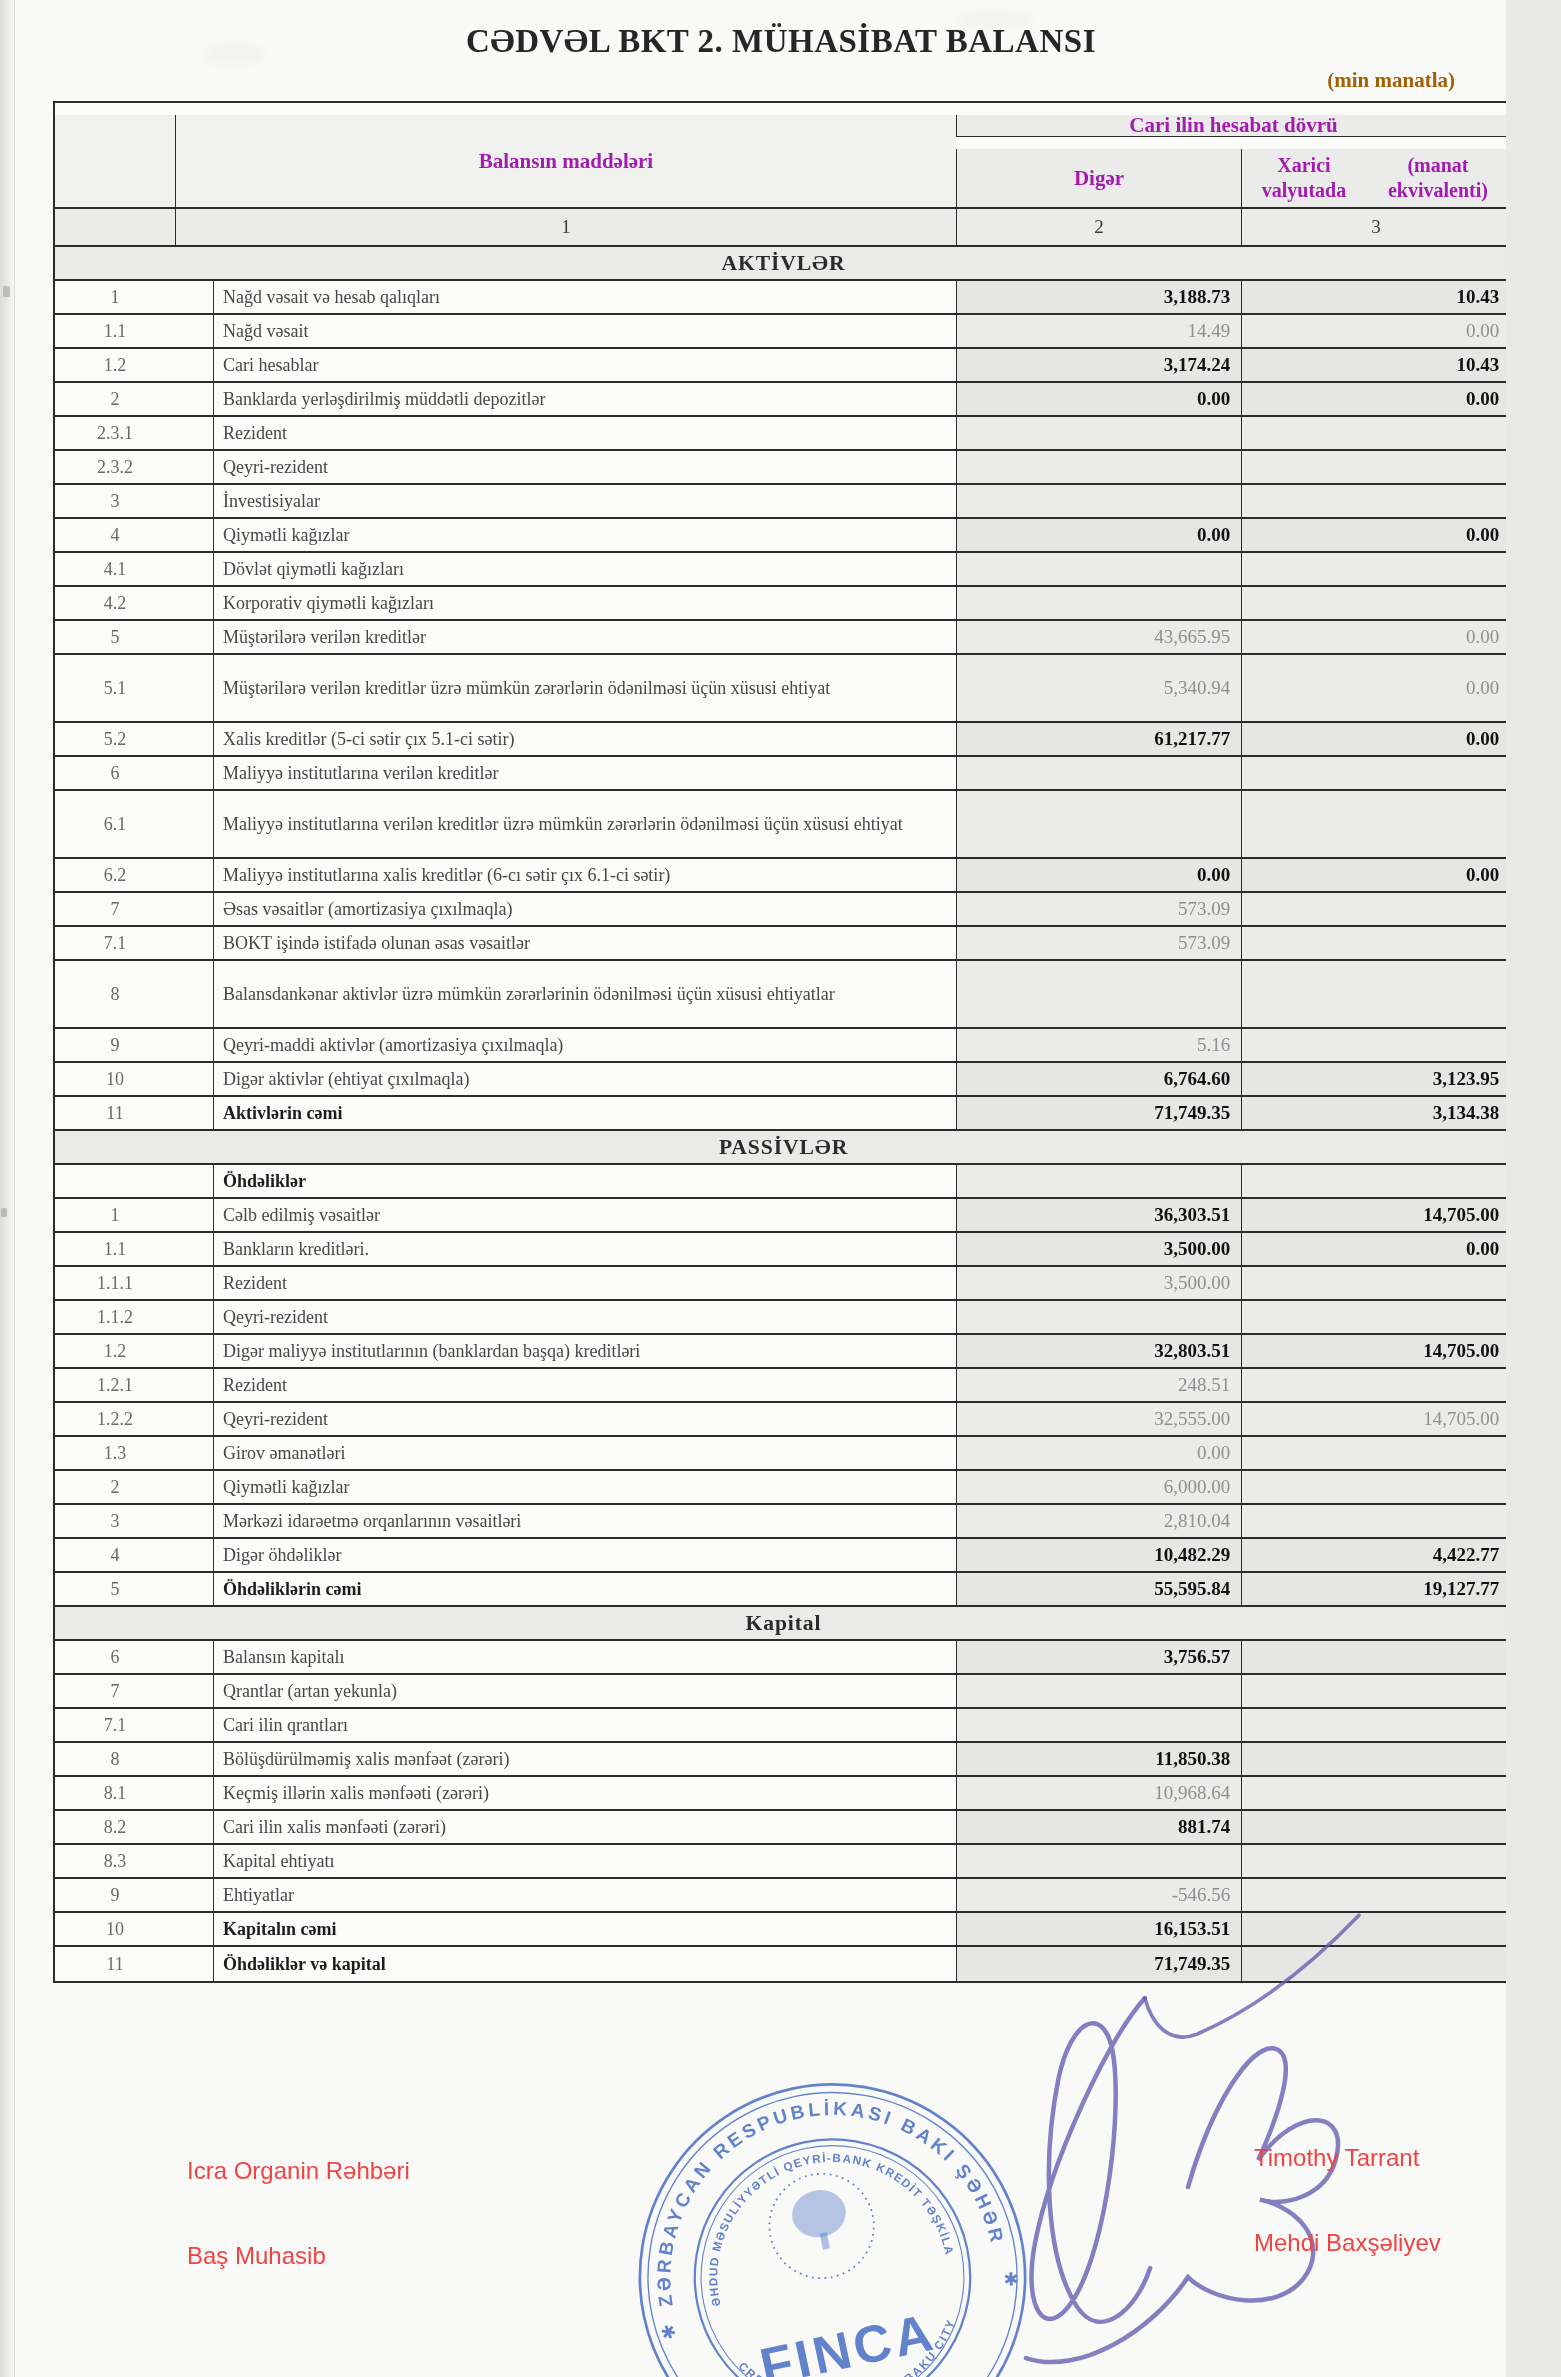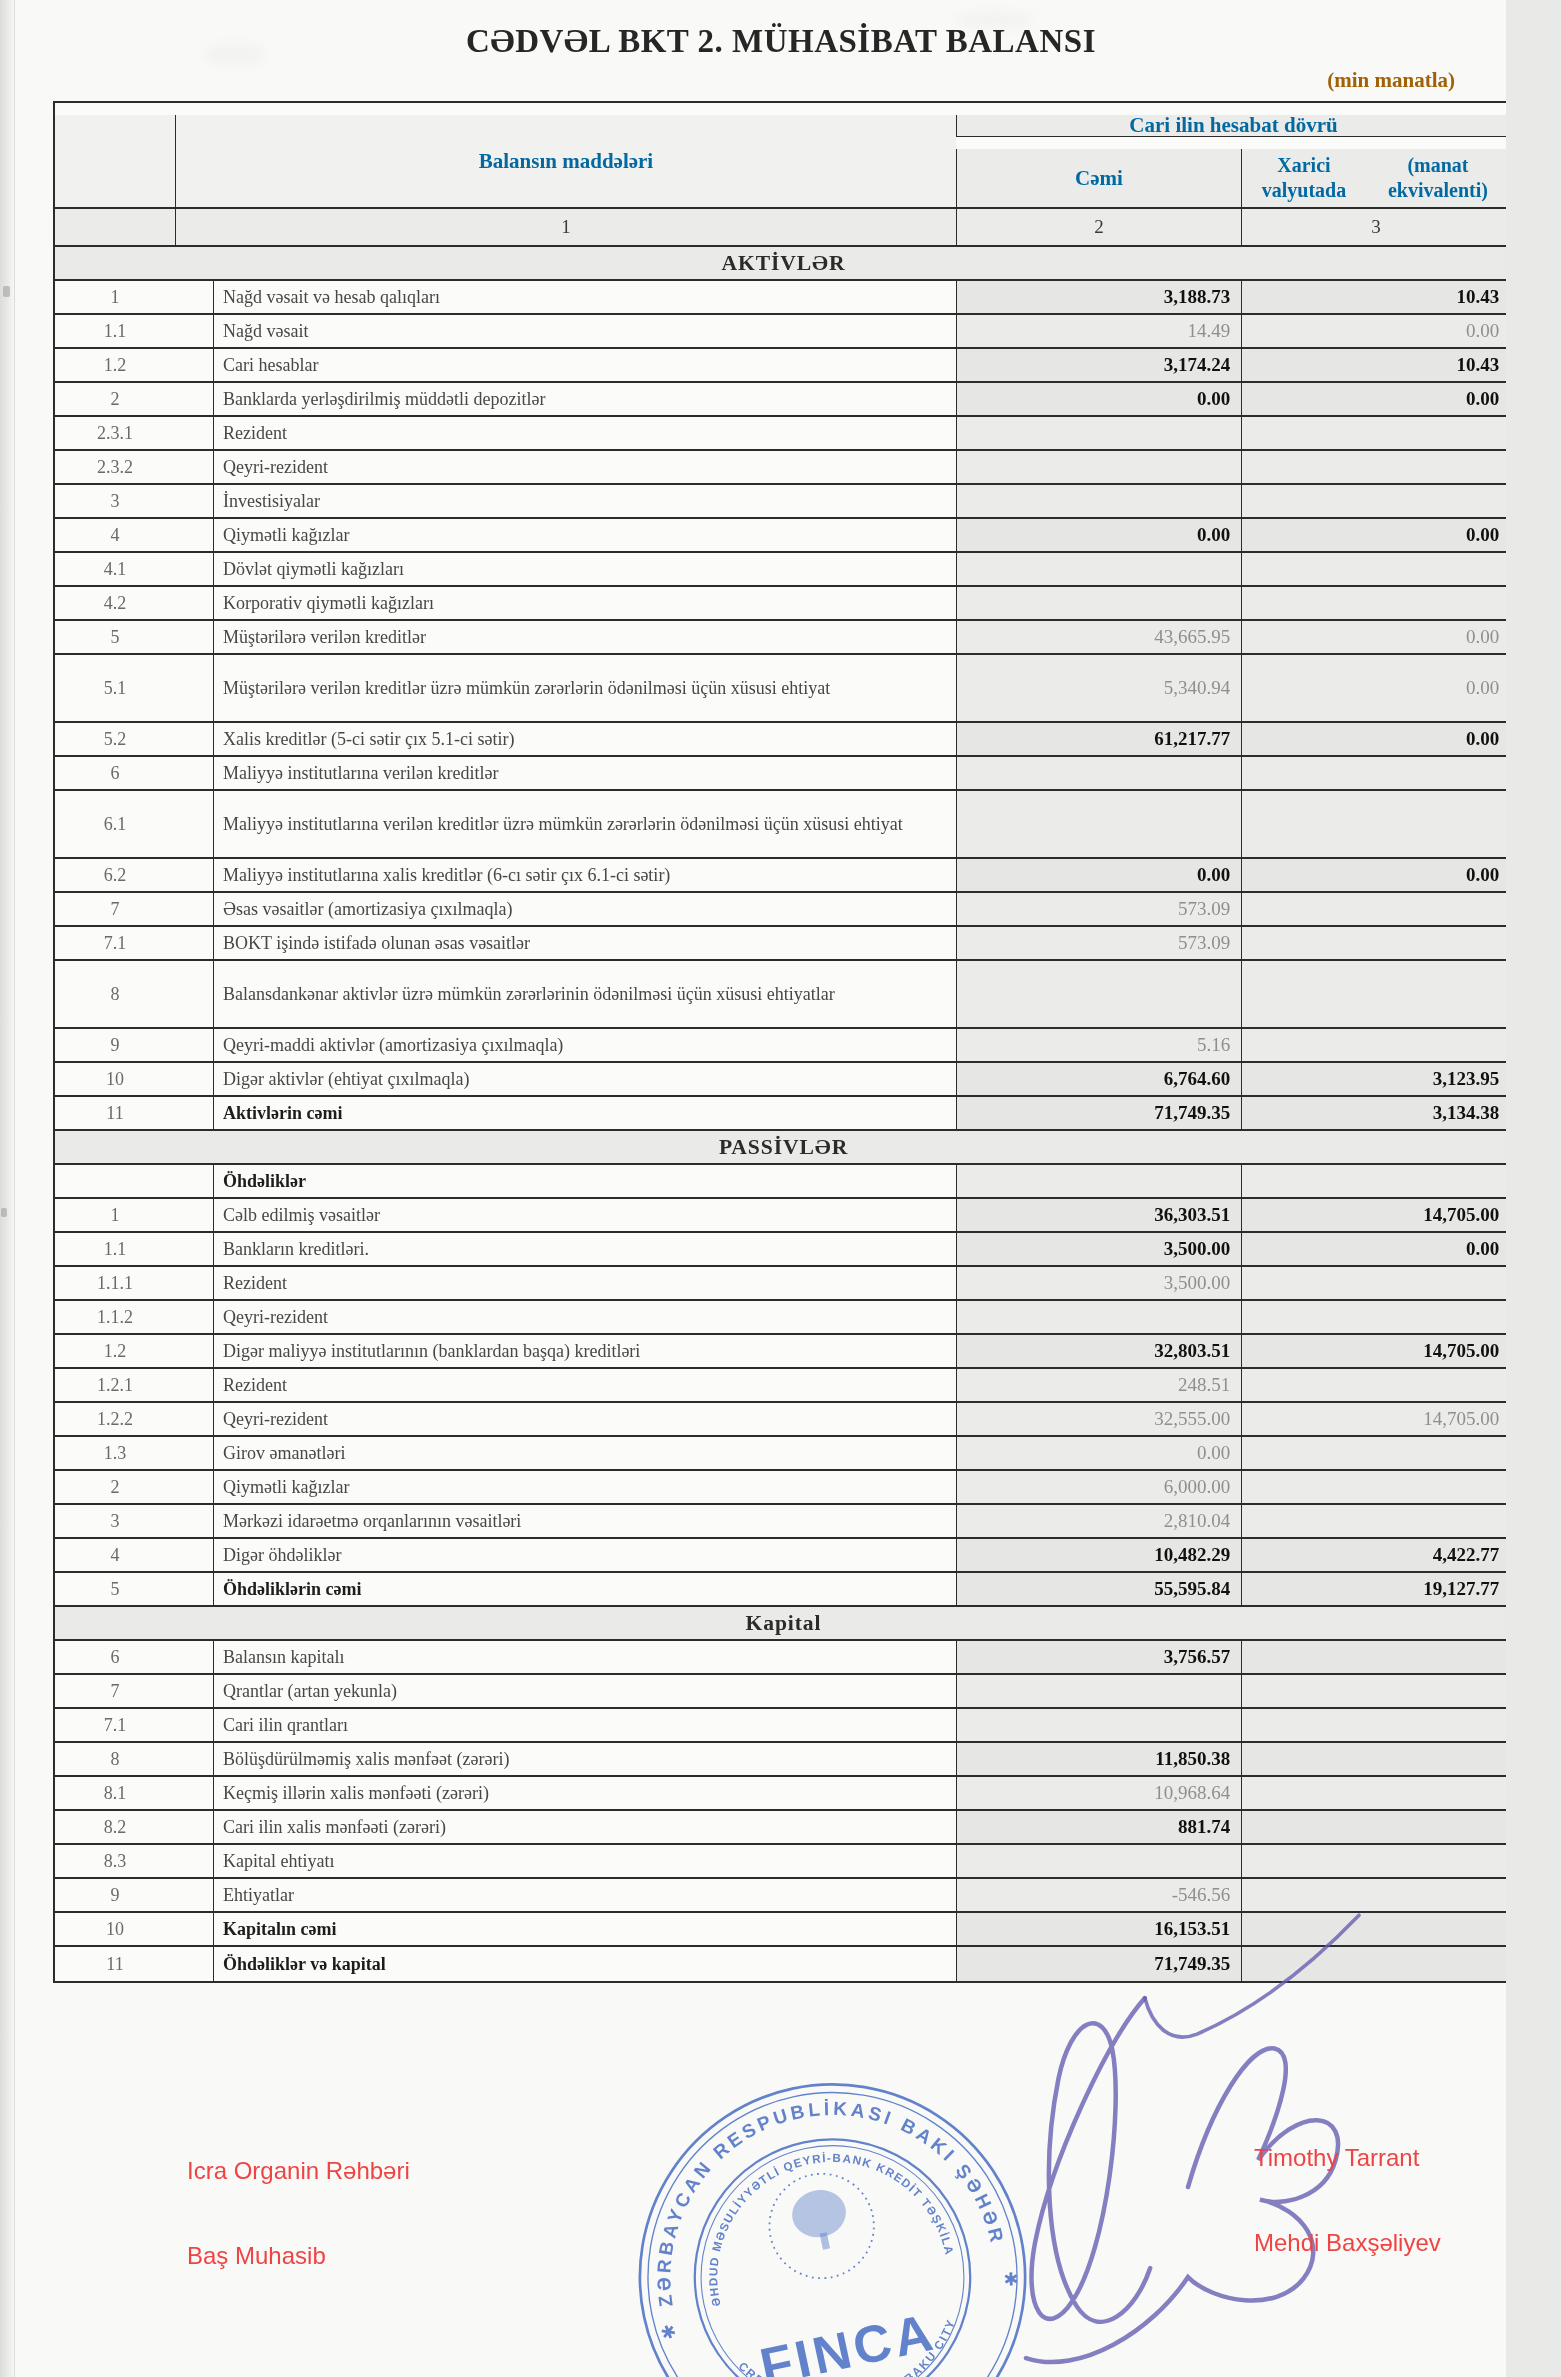--- a/index.html
+++ b/index.html
@@ -25,21 +25,21 @@
   }
 
   
   .btable{
     position:absolute; left:53px; top:101px; width:1461px;
     border:2.7px solid #2c2c2c; box-sizing:border-box; background:#fbfbf9;
   }
   .thead{display:grid; grid-template-columns:120px 781px 285px 269px; grid-template-rows:34px 70px;
     border-bottom:2.7px solid #2c2c2c;}
   .hc{box-sizing:border-box; display:flex; align-items:center; justify-content:center; text-align:center;
-    font-weight:bold; color:#0369a1; font-size:21px; background:#ebebe9;margin-top:12px;}
+    font-weight:bold; color:#a21caf; font-size:21px; background:#ebebe9;margin-top:12px;}
   .hc.numhead{grid-row:1/3; background:#f1f1ef;}
   .hc.items{grid-row:1/3; border-left:1.8px solid #2c2c2c; background:#f1f1ef;}
   .hc.period{grid-column:3/5; border-left:1.8px solid #2c2c2c; border-bottom:1.8px solid #2c2c2c;}
   .hc.total{border-left:1.8px solid #2c2c2c;}
   .hc.foreign{border-left:1.8px solid #2c2c2c; font-size:20px; line-height:1.25; flex-direction:row;}
 
   .index-row{display:grid; grid-template-columns:120px 781px 285px 269px; height:36px;
     border-bottom:2.7px solid #2c2c2c; background:#ebebe9;}
   .ic{box-sizing:border-box; display:flex; align-items:center; justify-content:center;
     font-size:19px; color:#3a3a3a;}
@@ -86,21 +86,21 @@
   <div class="smudge" style="left:954px;top:10.8px;width:81px;height:18px;"></div>
 
   <div class="doc-title">CƏDVƏL BKT 2. MÜHASİBAT BALANSI</div>
   <div class="unit-note">(min manatla)</div>
 
   <div class="btable">
     <div class="thead">
       <div class="hc numhead"></div>
       <div class="hc items">Balansın maddələri</div>
       <div class="hc period">Cari ilin hesabat dövrü</div>
-      <div class="hc total">Cəmi</div>
+      <div class="hc total">Digər</div>
       <div class="hc foreign">
         <span>Xarici valyutada</span>
         <span>(manat ekvivalenti)</span>
       </div>
     </div>
 
     <div class="index-row">
       <div class="ic"></div>
       <div class="ic">1</div>
       <div class="ic">2</div>

